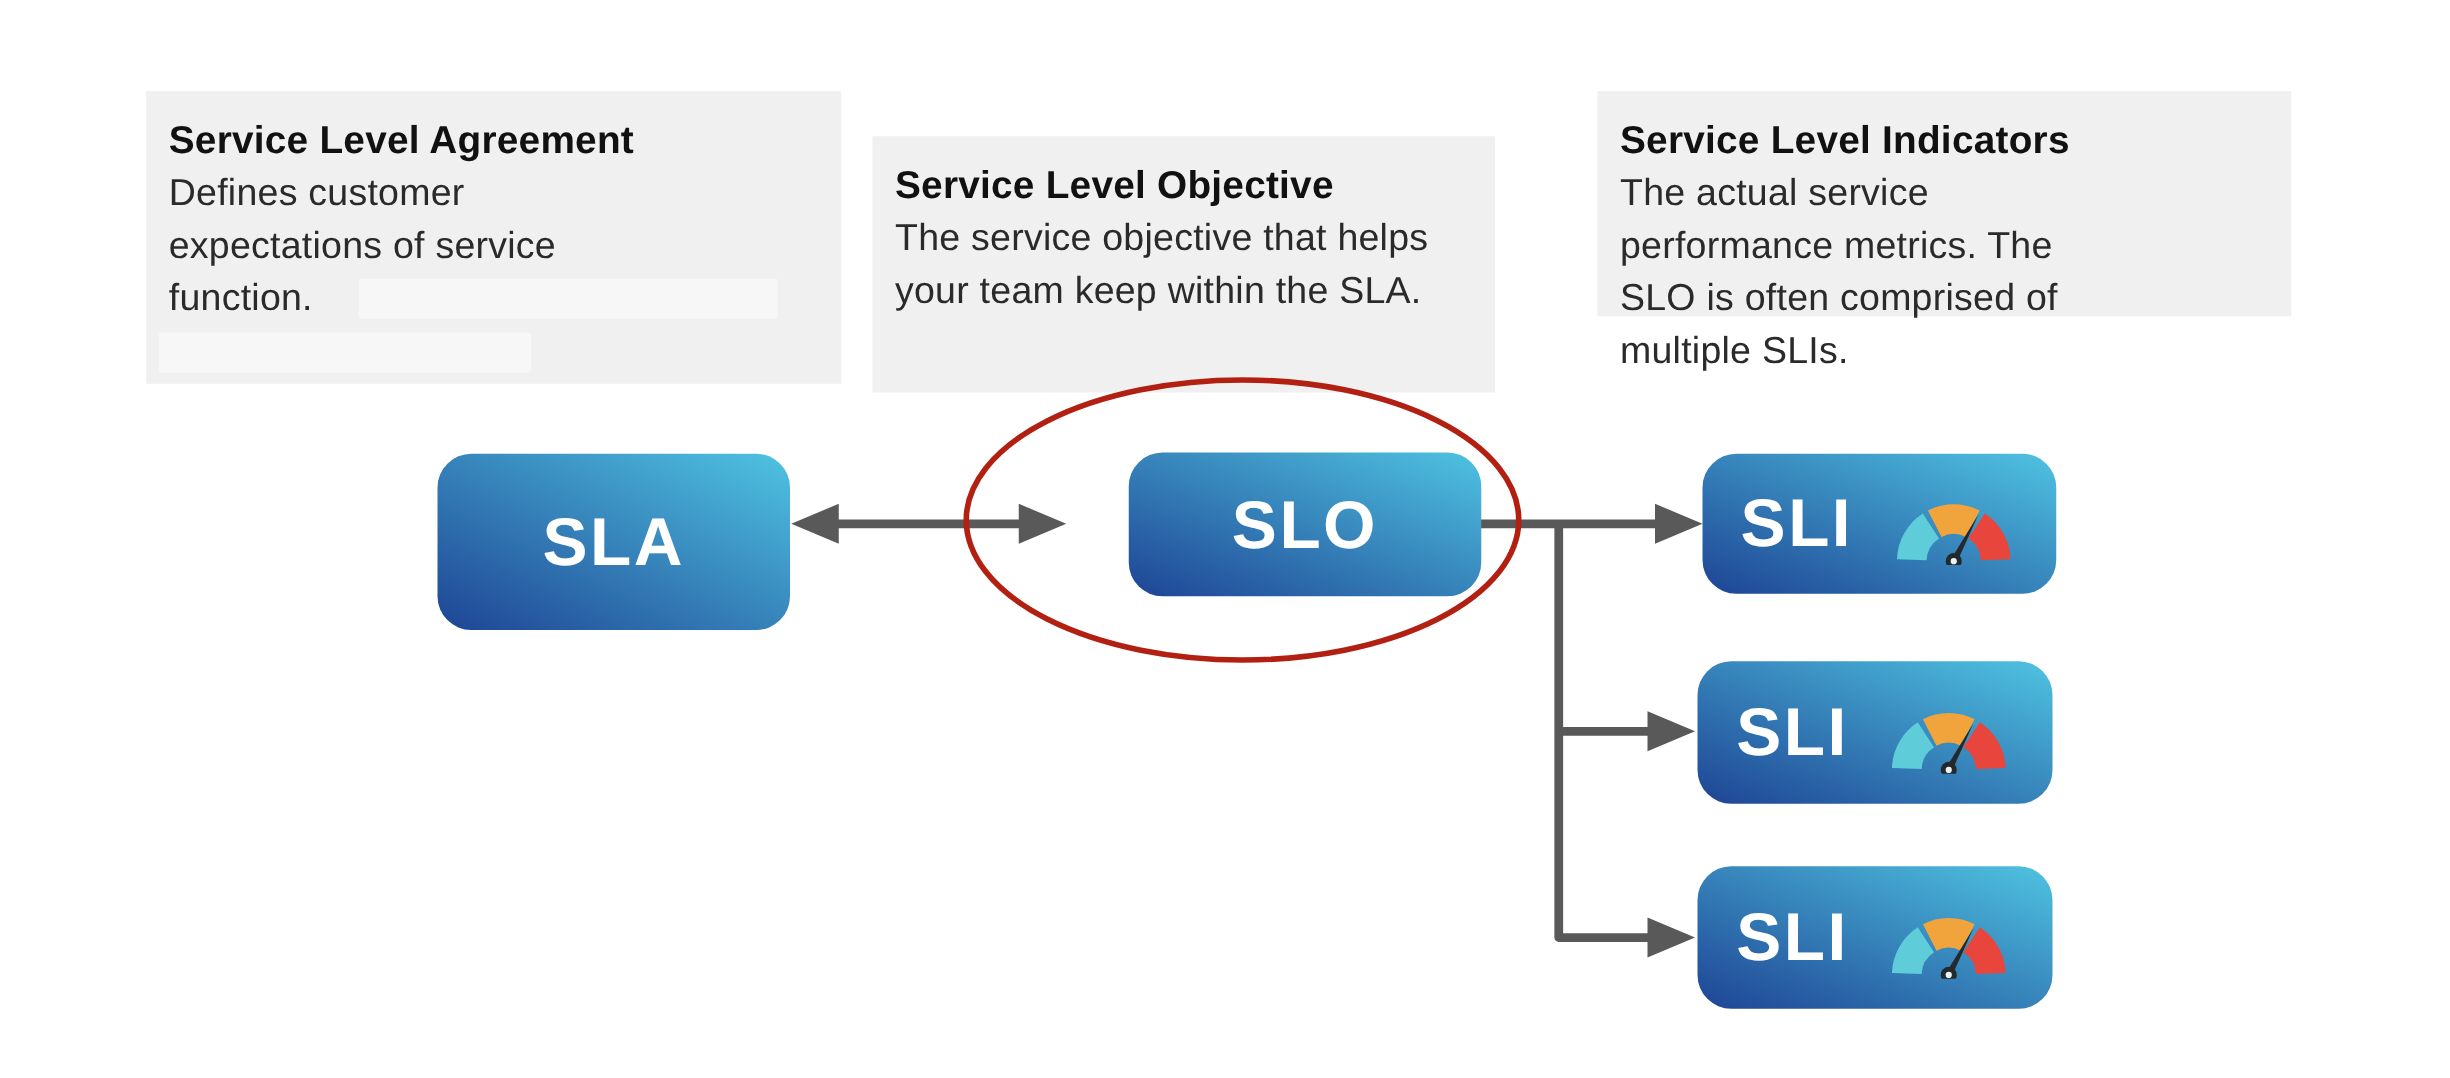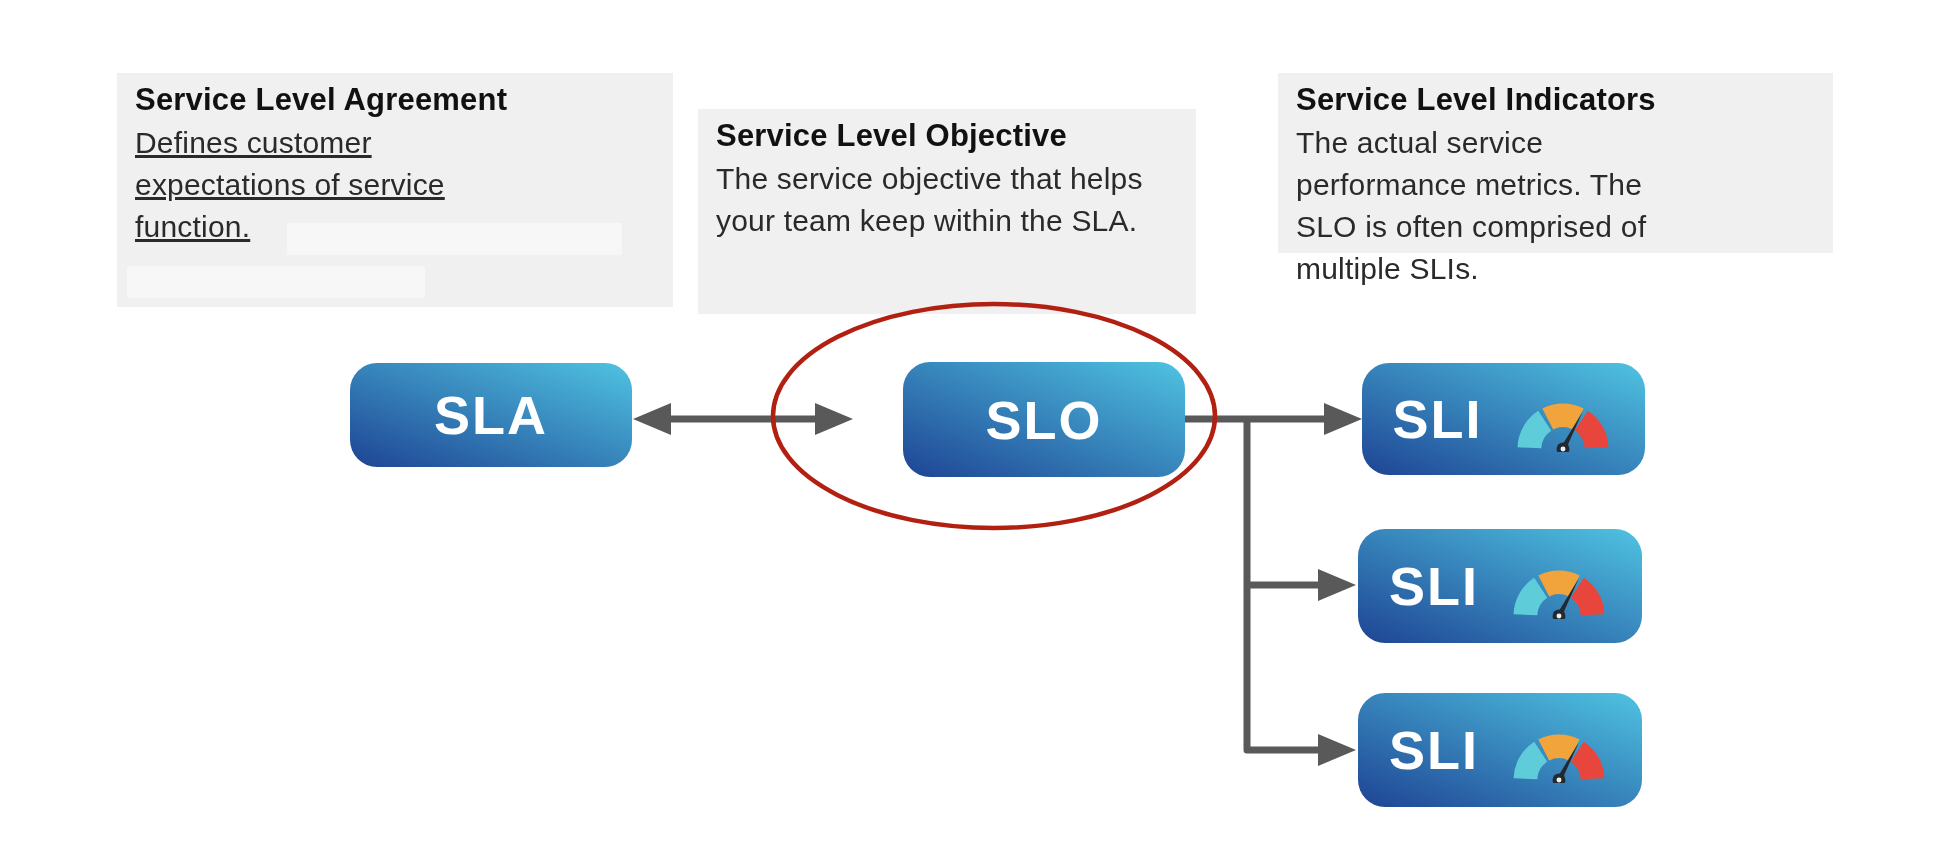--- a/index.html
+++ b/index.html
@@ -10,40 +10,40 @@
     width: 1960px;
     height: 862px;
     background: #ffffff;
     overflow: hidden;
   }
 
   
   .card {
     position: absolute;
     background: var(--card-bg, #f0f0f0);
-    padding: 5px 18px;
+    padding: 17px 18px;
     box-sizing: border-box;
   }
   .card-title {
     font-weight: bold;
     font-size: 31px;
     line-height: 44px;
     color: var(--title-text, #111111);
     letter-spacing: 0.2px;
   }
   .card-body {
     font-size: 30px;
     line-height: 42px;
     color: var(--body-text, #2a2a2a);
     letter-spacing: 0.2px;
   }
   #card-1 { left: 117px; top: 73px; width: 556px; height: 234px; }
   #card-2 { left: 698px; top: 73px; width: 498px; height: 205px; margin-top: 36px; }
   #card-3 { left: 1278px; top: 73px; width: 555px; height: 180px; }
-  #card-1 .card-body { max-width: 372px; text-decoration: underline; }
+  #card-1 .card-body { max-width: 372px; }
   #card-2 .card-body { max-width: 442px; }
   #card-3 .card-body { max-width: 408px; }
 
   .redact {
     position: absolute;
     background: var(--redact-bg, #f7f7f7);
     border-radius: 2px;
   }
   #redact-1 { left: 170px; top: 150px; width: 335px; height: 32px; }
   #redact-2 { left: 10px;  top: 193px; width: 298px; height: 32px; }
@@ -77,21 +77,21 @@
       var(--node-gradient-end, #4fc3e1));
     display: flex;
     align-items: center;
     justify-content: center;
     gap: 28px;
     color: var(--node-text, #ffffff);
     font-weight: bold;
     font-size: 54px;
     letter-spacing: 2px;
   }
-  #node-sla  { left: 350px;  top: 363px; width: 282px; height: 104px; text-align: right; }
+  #node-sla  { left: 350px;  top: 363px; width: 282px; height: 141px; text-align: right; }
   #node-slo  { left: 855px;  top: 362px; width: 282px; height: 115px; margin-left: 48px; }
   #node-sli1 { left: 1362px; top: 363px; width: 283px; height: 112px; }
   #node-sli2 { left: 1358px; top: 529px; width: 284px; height: 114px; }
   #node-sli3 { left: 1358px; top: 693px; width: 284px; height: 114px; }
 
   .gauge { width: 104px; height: 62px; margin-top: 4px; }
   .gauge .seg-teal   { fill: var(--gauge-teal, #5ecdd9); }
   .gauge .seg-orange { fill: var(--gauge-orange, #f2a43c); }
   .gauge .seg-red    { fill: var(--gauge-red, #e8463c); }
   .gauge .needle     { fill: var(--needle, #24292e); }

